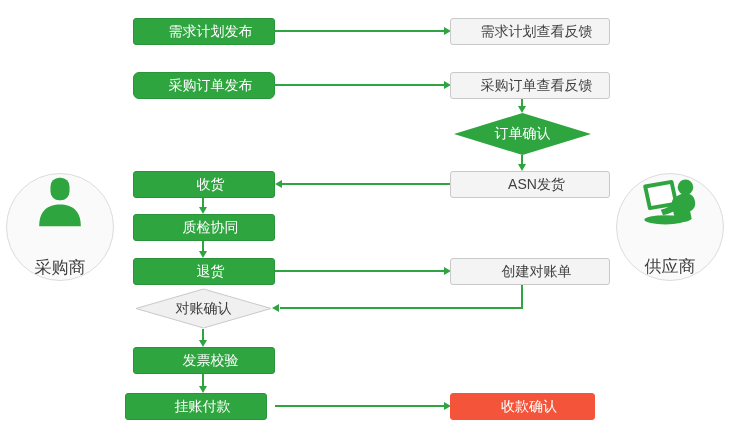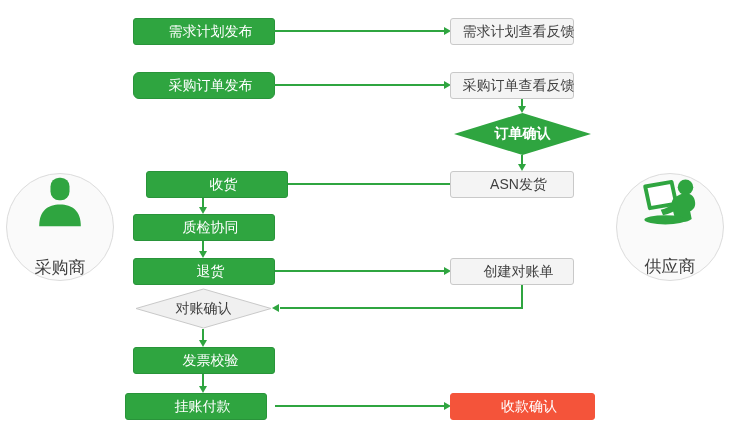--- a/index.html
+++ b/index.html
@@ -4,21 +4,21 @@
 <style>
   html,body{margin:0;padding:0;background:#ffffff;}
   body{font-family:"Liberation Sans","DejaVu Sans",sans-serif;}
   #stage{position:relative;width:731px;height:436px;background:#fff;overflow:hidden;}
 
   
   .node{position:absolute;display:flex;align-items:center;justify-content:center;
         box-sizing:border-box;font-size:14px;border-radius:3px;white-space:nowrap;padding-left:13px;}
   .node.green{width:142px;height:27px;background:var(--green,#2fa540);color:#fff;
         border:1px solid var(--green-border,#29943a);}
-  .node.white{width:124px;height:27px;background:var(--white-box-bg,#f4f4f4);
+  .node.white{width:160px;height:27px;background:var(--white-box-bg,#f4f4f4);
         color:var(--text-dark,#3f3f3f);border:1px solid var(--white-box-border,#c9c9c9);}
   .node.red{width:145px;height:27px;background:var(--red,#f4543a);color:#fff;border:1px solid var(--red,#f4543a);}
 
   
   .diamond{position:absolute;}
   .diamond svg{position:absolute;left:0;top:0;width:100%;height:100%;}
   .dgreen{fill:var(--green,#2fa540);}
   .dgray{fill:var(--diamond-bg,#f0f0f0);stroke:var(--diamond-border,#c9c9c9);stroke-width:1;}
   .dlabel{position:absolute;left:0;top:0;width:100%;height:100%;display:flex;
           align-items:center;justify-content:center;font-size:14px;white-space:nowrap;}
@@ -75,34 +75,34 @@
   <div class="node white" style="left:450px;top:18px;">需求计划查看反馈</div>
 
   <div class="node green" style="left:133px;top:72px;border-radius:6px;">采购订单发布</div>
   <div class="hline" style="left:272px;top:84px;width:172px;"></div>
   <div class="arr right" style="left:444px;top:81px;"></div>
   <div class="node white" style="left:450px;top:72px;">采购订单查看反馈</div>
 
   <div class="vline" style="left:521px;top:99px;height:8px;"></div>
   <div class="arr down" style="left:518px;top:106px;"></div>
 
-  <div class="diamond" style="left:454px;top:113px;width:137px;height:42px;font-weight:bold;">
+  <div class="diamond" style="left:454px;top:113px;width:137px;height:42px;">
     <svg viewBox="0 0 137 42" preserveAspectRatio="none">
       <polygon class="dgreen" points="68.5,0 137,21 68.5,42 0,21"></polygon>
     </svg>
     <span class="dlabel light">订单确认</span>
   </div>
 
   <div class="vline" style="left:521px;top:155px;height:10px;"></div>
   <div class="arr down" style="left:518px;top:164px;"></div>
   <div class="node white" style="left:450px;top:171px;">ASN发货</div>
 
   <div class="arr left" style="left:275px;top:180px;"></div>
   <div class="hline" style="left:282px;top:183px;width:168px;"></div>
-  <div class="node green" style="left:146px;top:171px;">收货</div>
+  <div class="node green" style="left:133px;top:171px;">收货</div>
 
   <div class="vline" style="left:202px;top:198px;height:10px;"></div>
   <div class="arr down" style="left:199px;top:207px;"></div>
   <div class="node green" style="left:133px;top:214px;">质检协同</div>
 
   <div class="vline" style="left:202px;top:241px;height:10px;"></div>
   <div class="arr down" style="left:199px;top:251px;"></div>
   <div class="node green" style="left:133px;top:258px;">退货</div>
 
   <div class="hline" style="left:275px;top:270px;width:169px;"></div>

